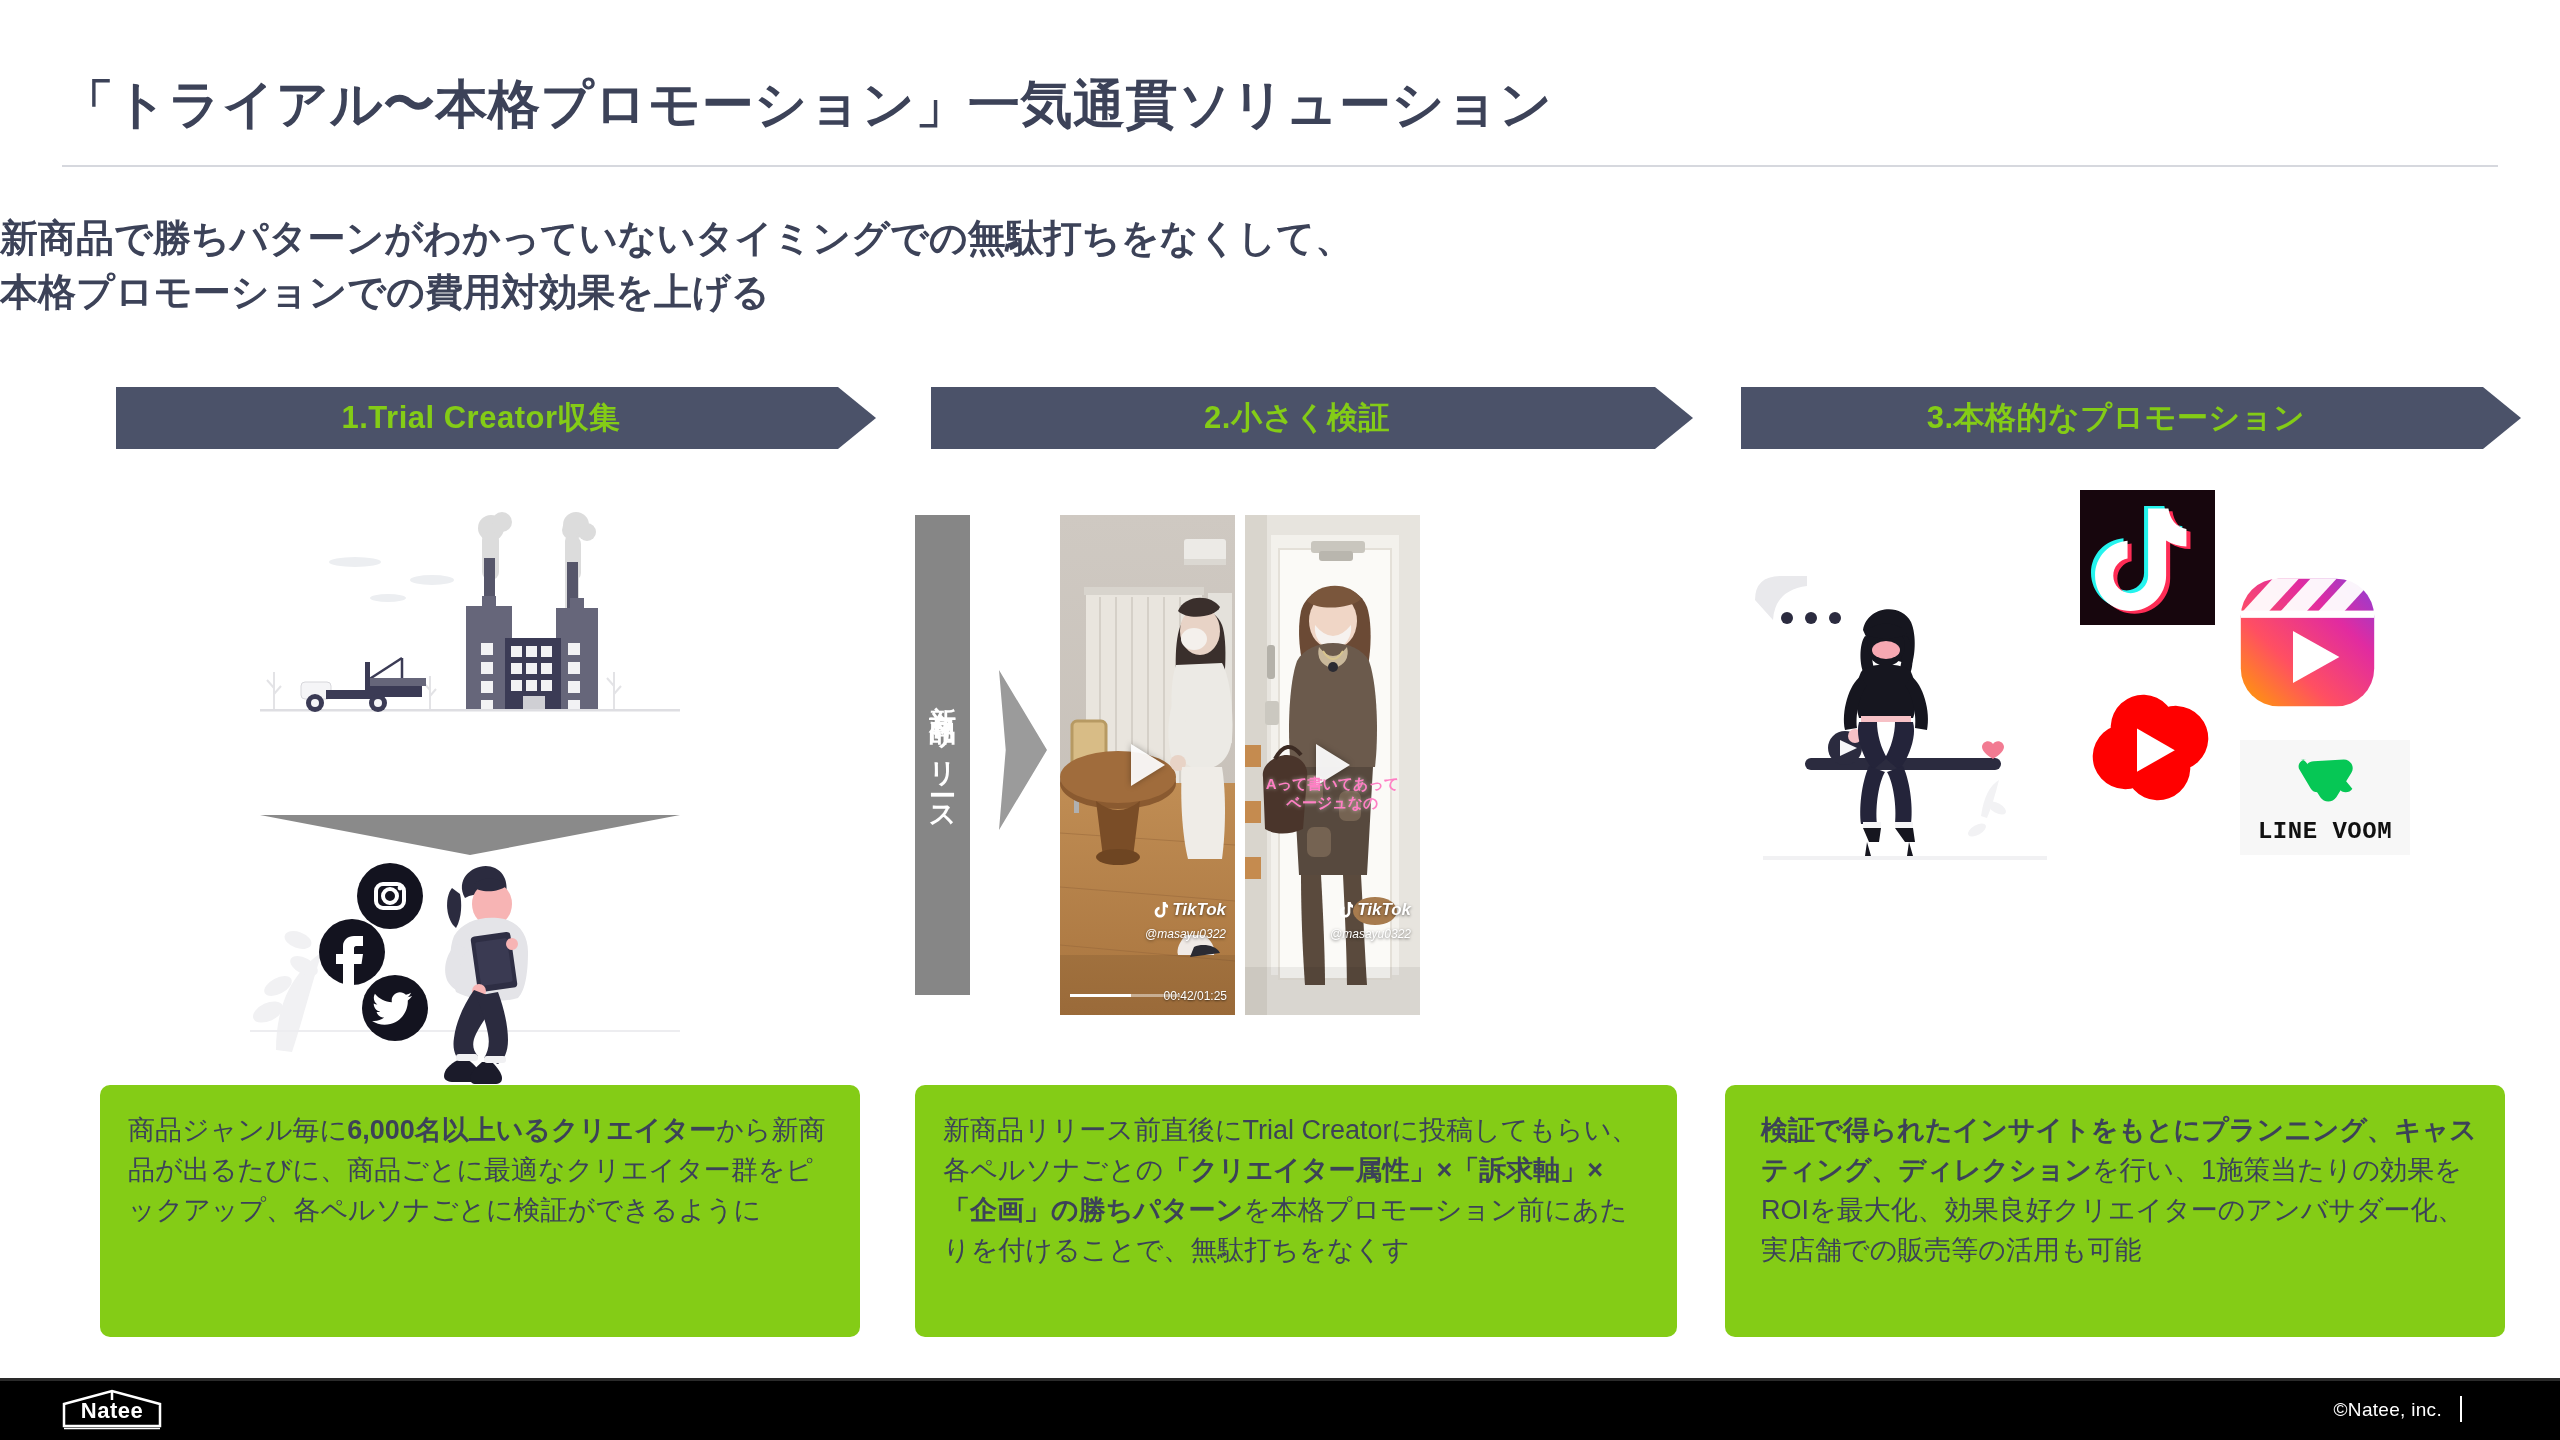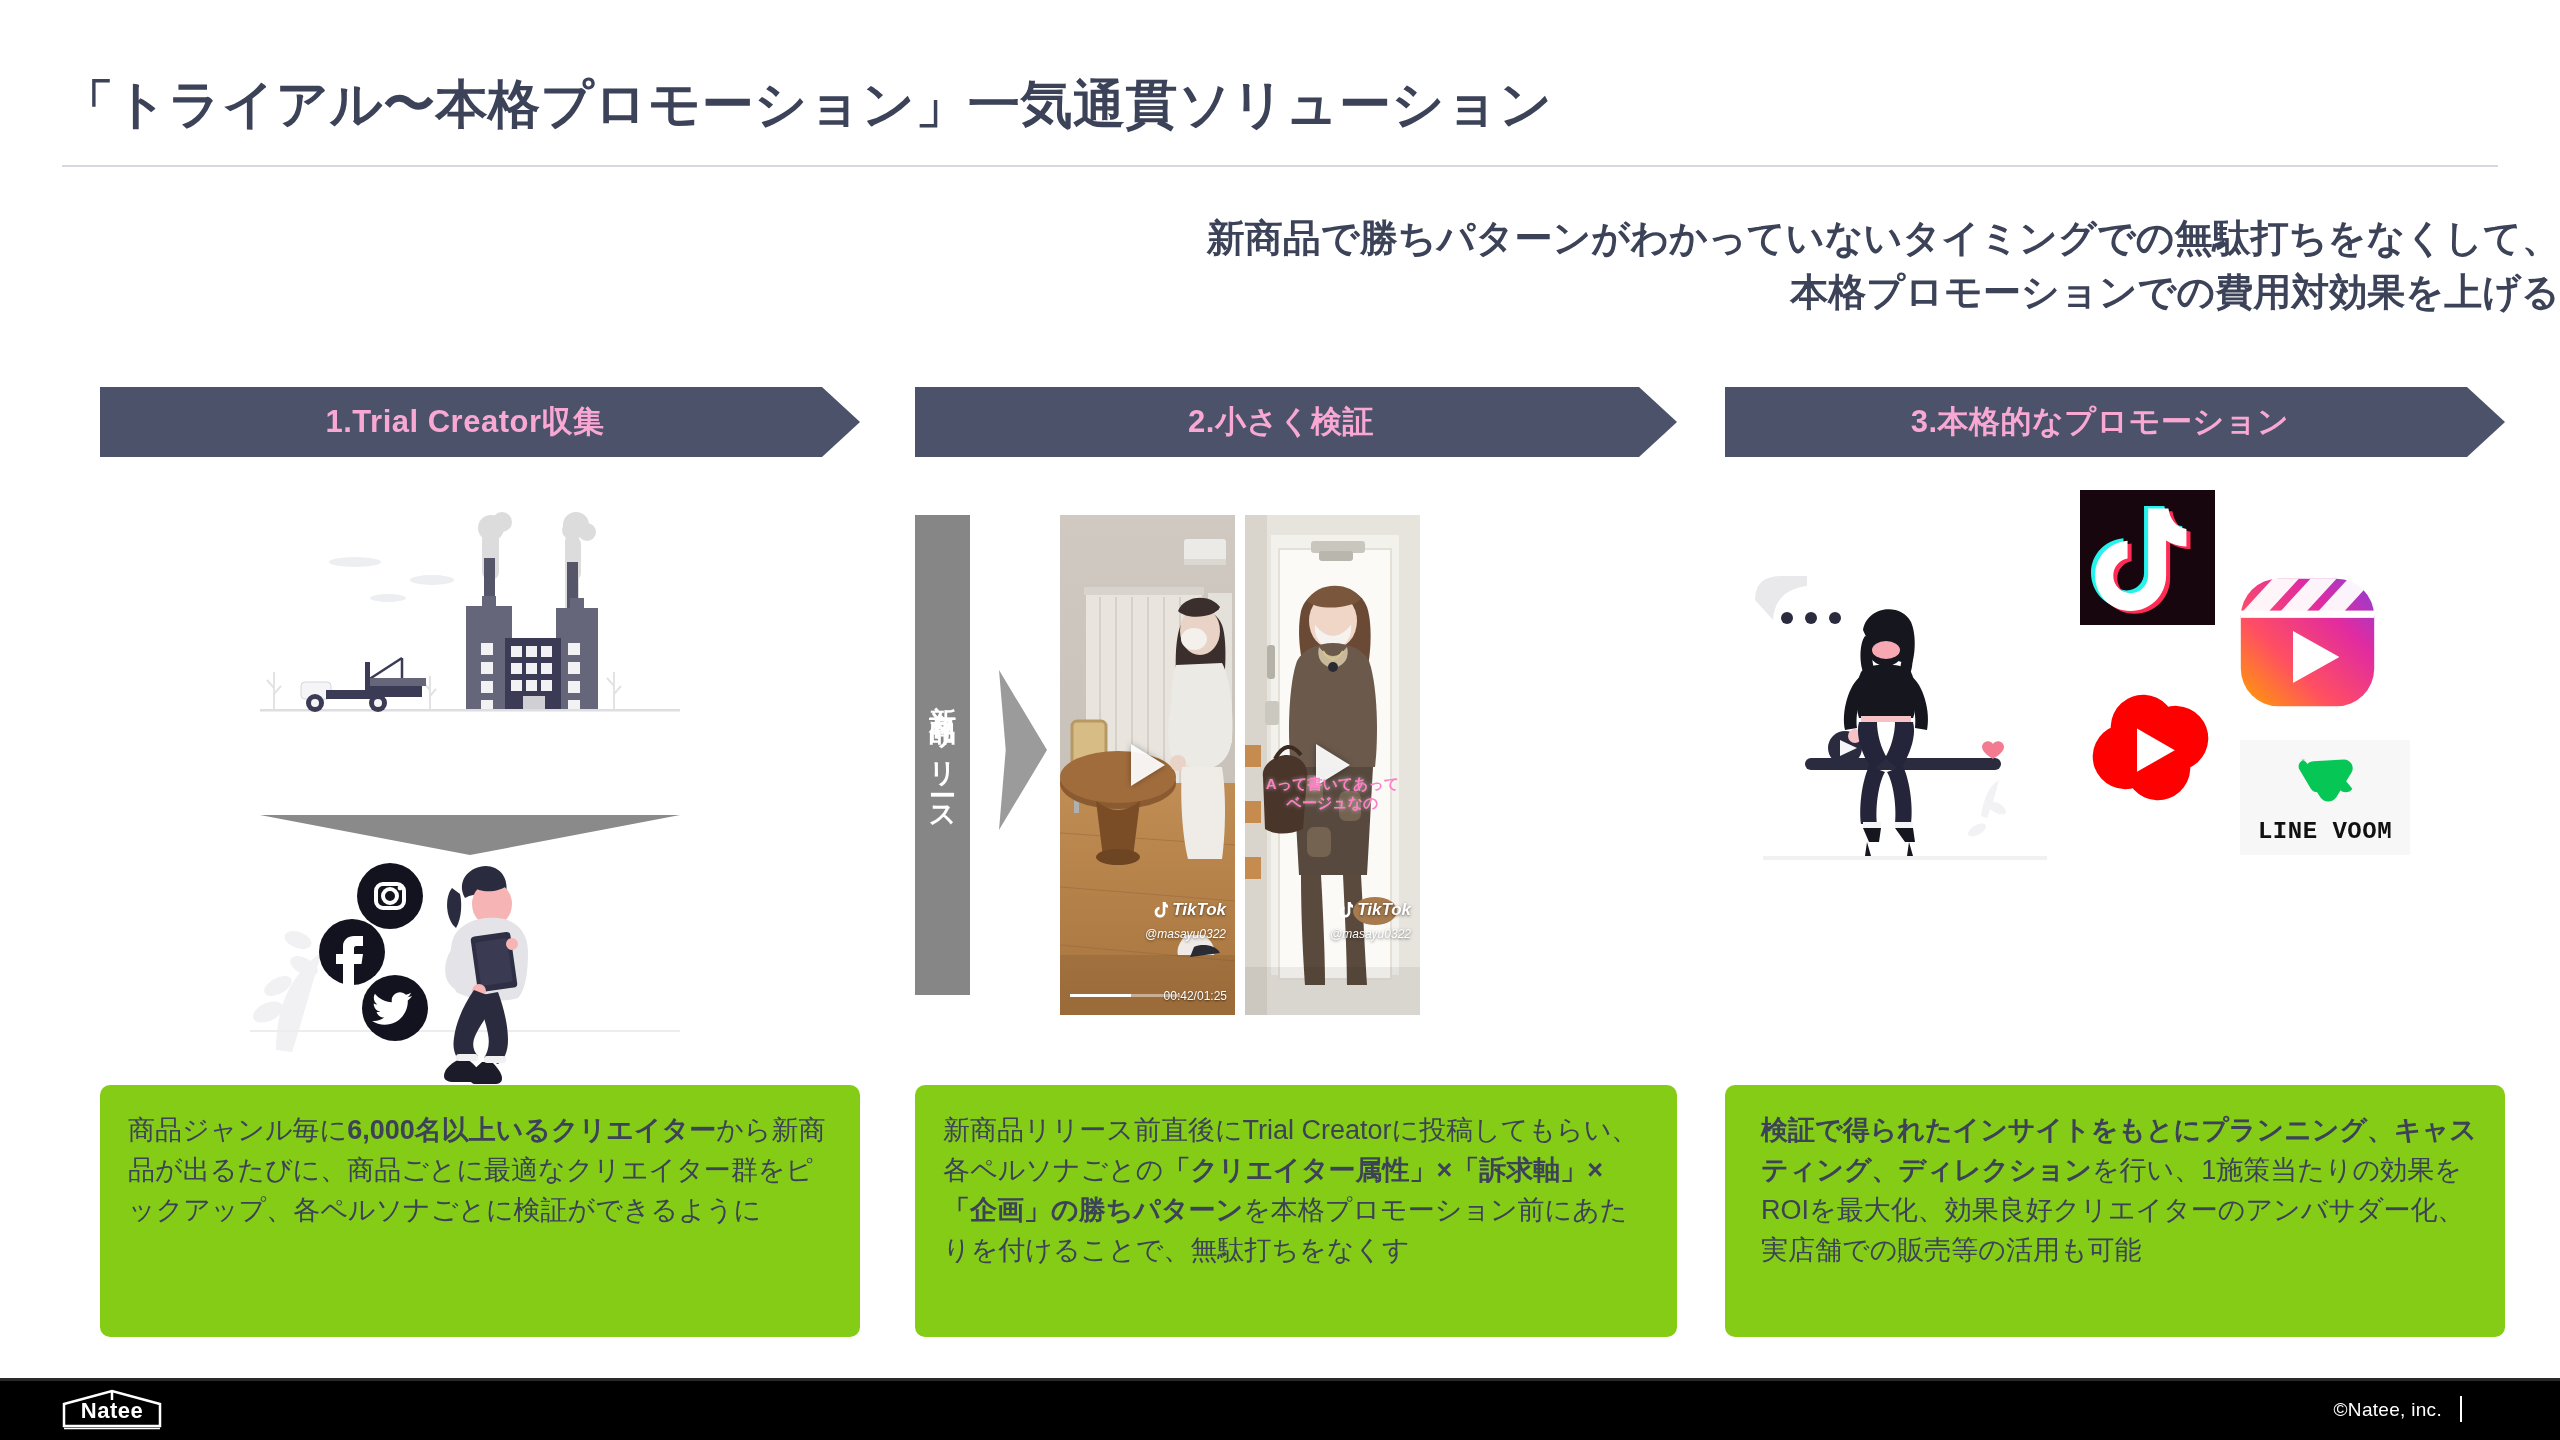--- a/index.html
+++ b/index.html
@@ -18,34 +18,35 @@
     letter-spacing: 0.5px; white-space: nowrap;
   }
   .title-rule {
     position: absolute; left: 62px; top: 165px;
     width: 2436px; height: 2px; background: #d6d8de;
   }
 
   
   .subtitle {
     position: absolute; left: 0; top: 212px; width: 2560px;
-    text-align: right; color: #3c4258;
+    text-align: left; color: #3c4258;
     font-size: 38px; font-weight: 700; line-height: 1.42;
   }
   .subtitle .ln { display: block; }
 
   
   .banner {
-    position: absolute; height: 70px; top: 387px;
+    position: absolute; height: 62px; top: 387px;
     background: #4b5269;
     display: flex; align-items: center; justify-content: center;
-    color: #f9a8d4; font-size: 31px; font-weight: 700;
+    color: #84cc16; font-size: 31px; font-weight: 700;
     letter-spacing: .5px;
     clip-path: polygon(0 0, calc(100% - 38px) 0, 100% 50%, calc(100% - 38px) 100%, 0 100%);
     padding-right: 30px;
+    margin-left: 16px;
   }
   #banner1 { left: 100px;  width: 760px; }
   #banner2 { left: 915px;  width: 762px; }
   #banner3 { left: 1725px; width: 780px; }
 
   
   .col { position: absolute; top: 470px; }
   #col1 { left: 100px;  width: 760px; }
   #col2 { left: 915px;  width: 762px; }
   #col3 { left: 1725px; width: 780px; }

